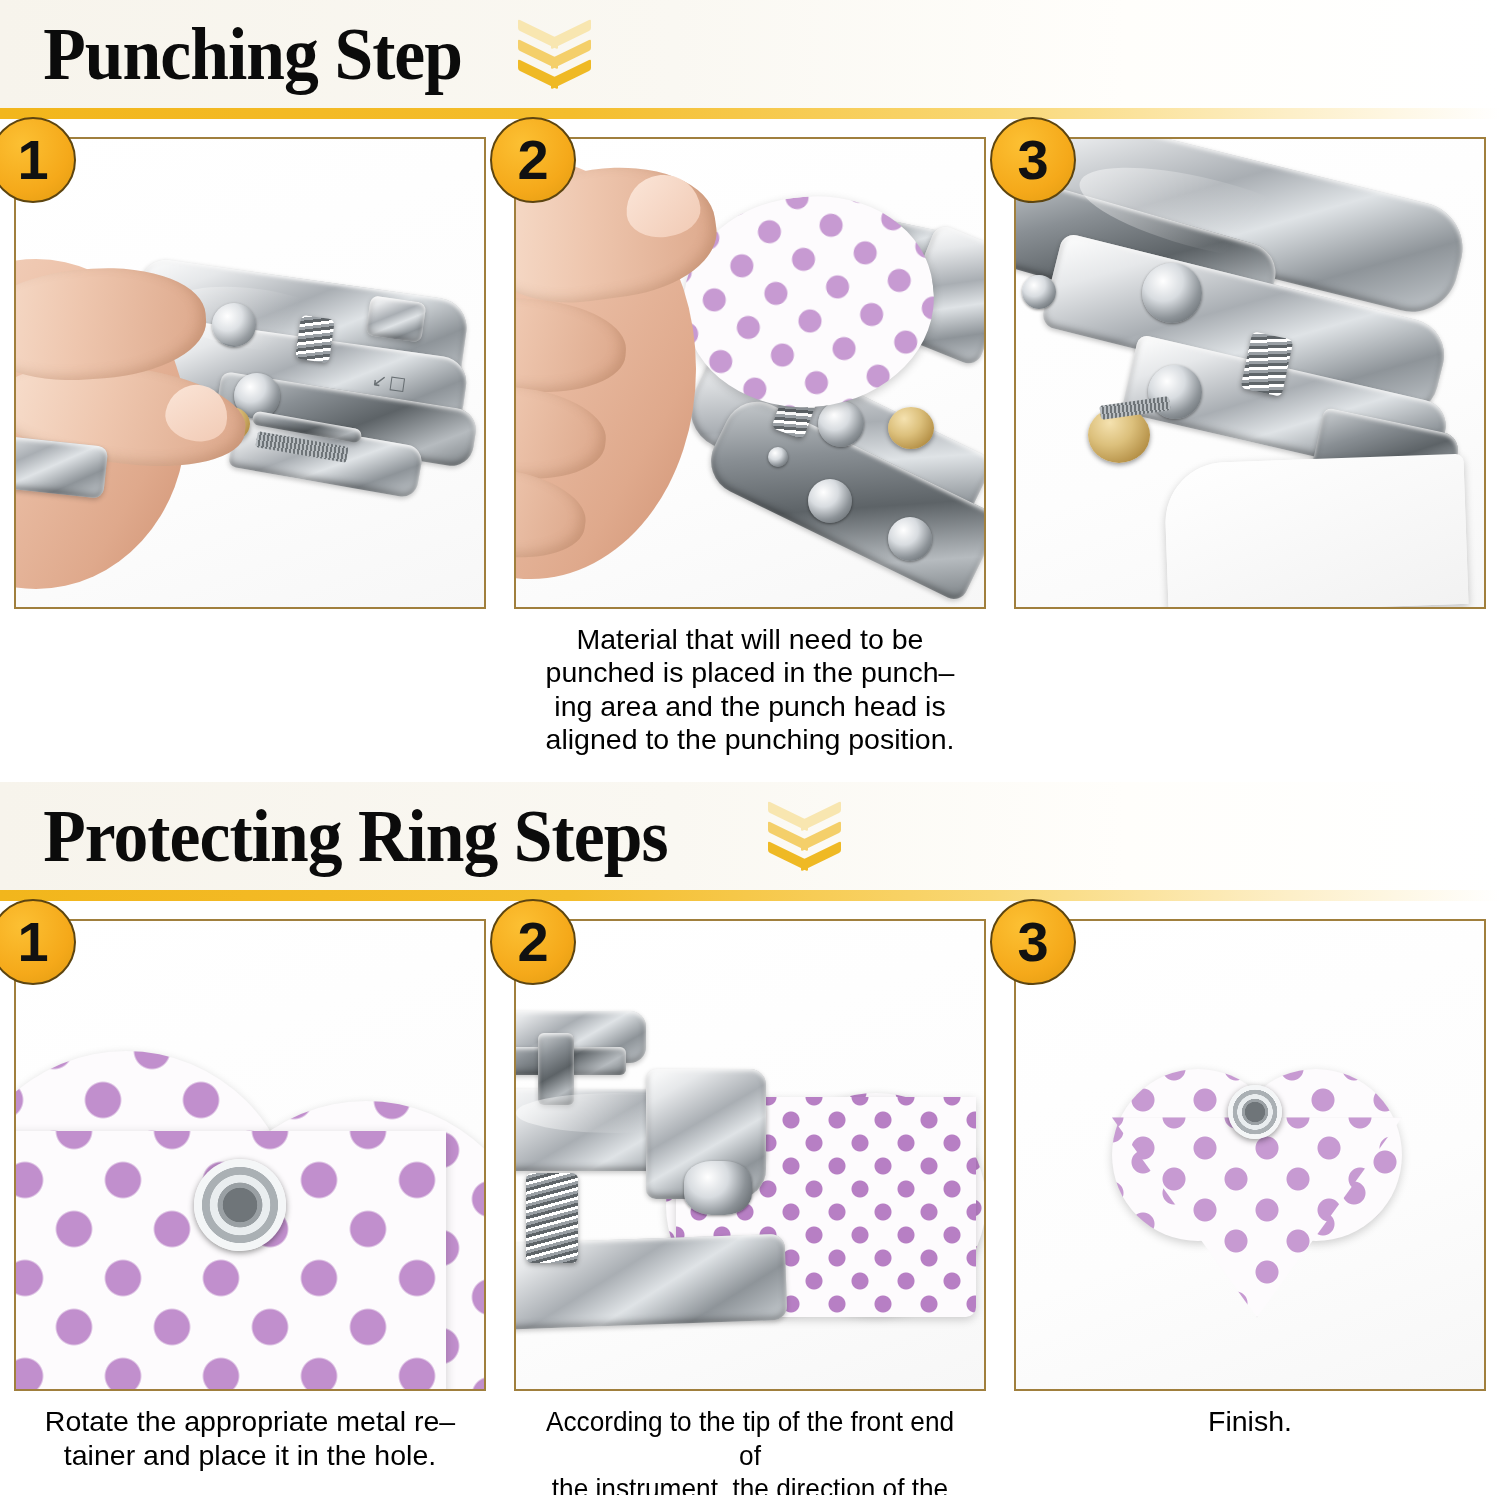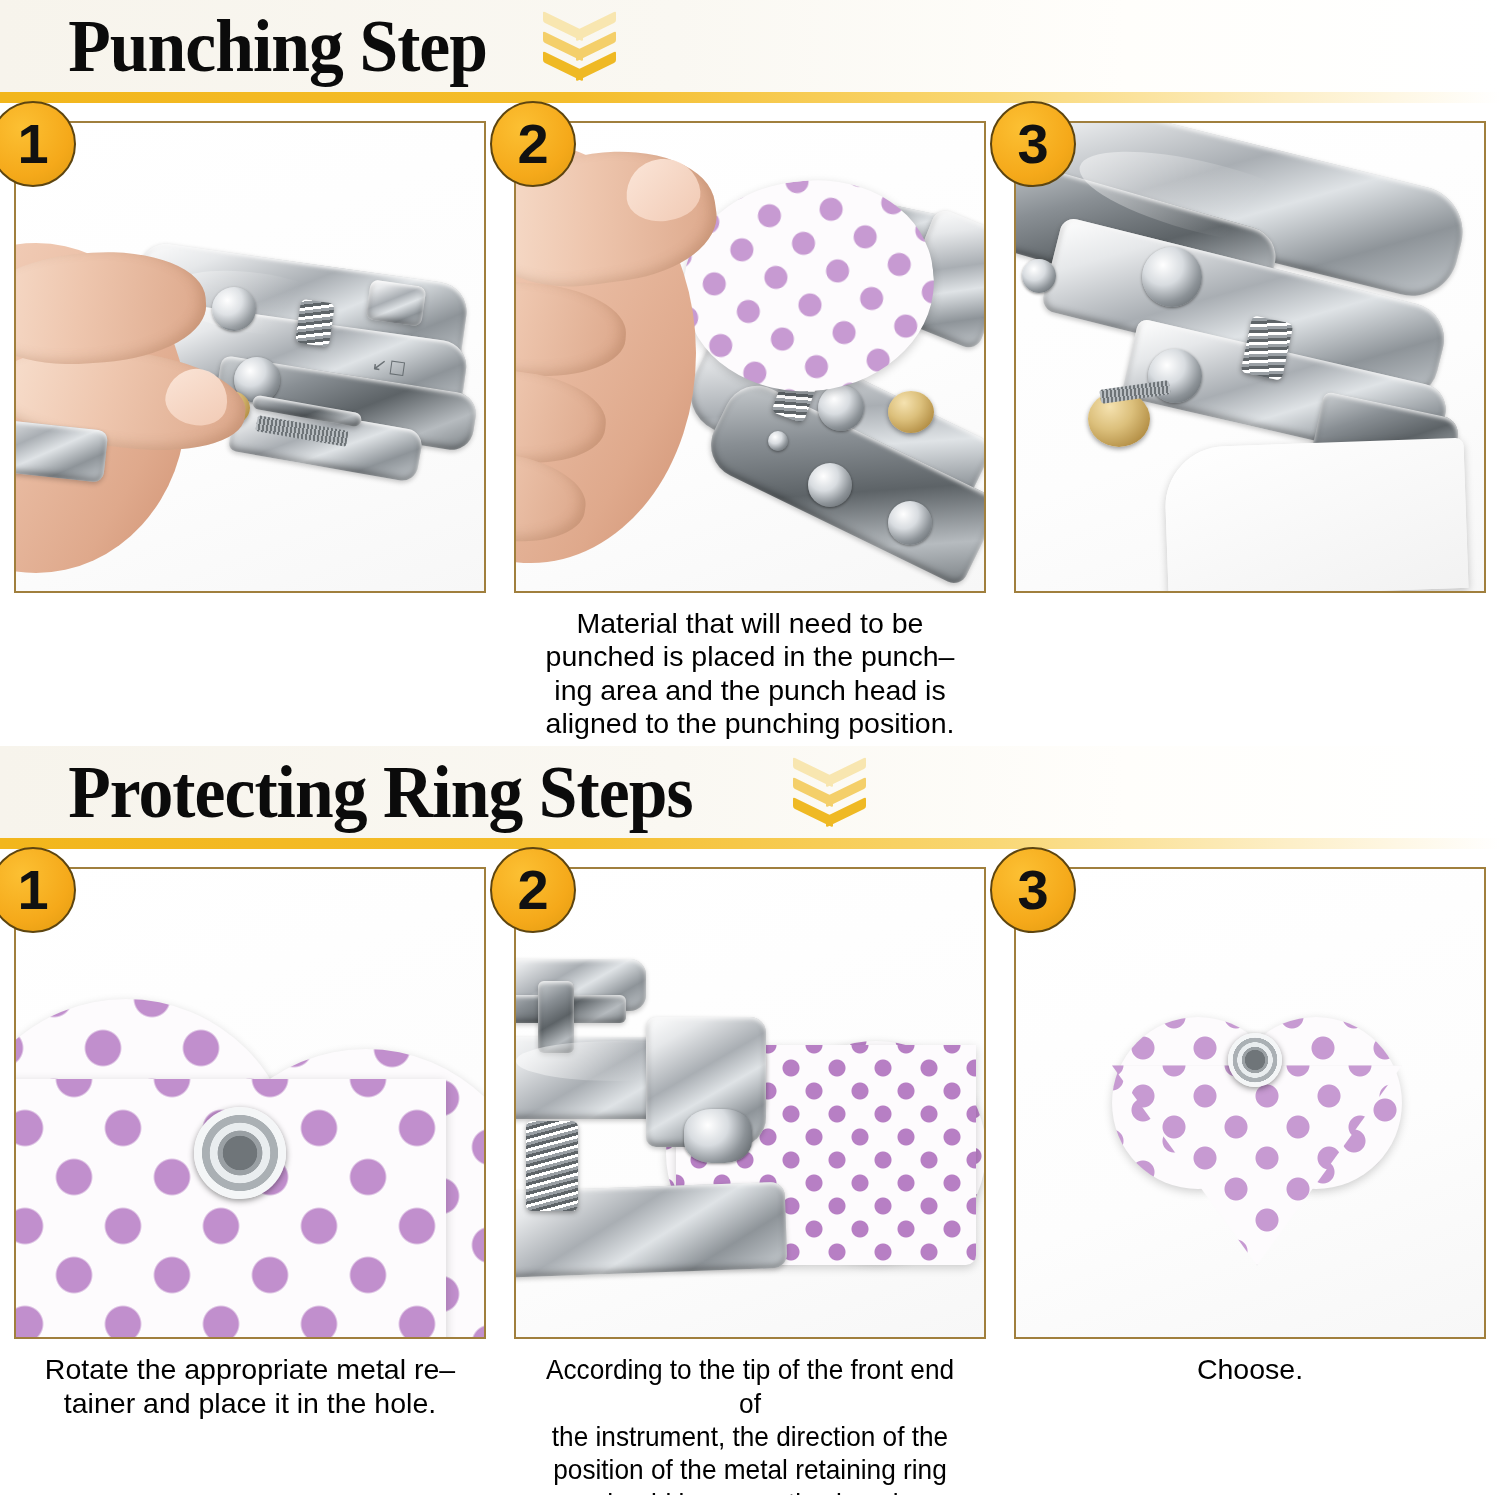--- a/index.html
+++ b/index.html
@@ -7,23 +7,23 @@
   body{
     font-family:"Liberation Sans", sans-serif;
     background:#fff;
     overflow:hidden;
   }
   .page{ position:relative; width:1500px; height:1495px; background:#fff; }
 
   
   .banner{
     position:relative;
-    height:92px;
+    height:108px;
     background:linear-gradient(to right,#f7f4ec 0%,#faf8f2 45%,#fffefb 75%,#ffffff 100%);
-    display:flex; align-items:center;padding-left:25px;
+    display:flex; align-items:center;
   }
   .banner-title{
     font-family:"Liberation Serif", serif;
     font-weight:bold;
     font-size:74px;
     line-height:1;
     letter-spacing:-1px;
     color:#0b0b0b;
     padding-left:46px;
     transform:scaleX(0.94);
@@ -298,21 +298,21 @@
           <div class="icon-mark" style="left:288px;top:318px;transform:rotate(12deg);font-size:22px;">↙□</div>
           <div class="plainwhite" style="left:150px;top:320px;width:300px;height:150px;border-radius:60px 8px 0 0;transform:rotate(-2deg);"></div>
           <div class="glare" style="left:60px;top:40px;width:260px;height:70px;transform:rotate(14deg);opacity:.6;"></div>
         </div>
         <div class="badge">3</div>
       </div>
     </div>
 
   </div>
 
-  <div class="banner" style="margin-top:6px;gap:32px;">
+  <div class="banner" style="margin-top:26px;gap:32px;">
     <div class="banner-title">Protecting Ring Steps</div>
     <div class="chev">
       <i class="c1"></i>
         <i class="c2"></i>
         <i class="c3"></i>
     </div>
   </div>
   <div class="gold-bar"></div>
 
   <div class="row">
@@ -364,18 +364,18 @@
       <div class="panel">
         <div class="photo">
           <div class="bgwhite"></div>
           <div class="felt fine" style="left:96px;top:148px;width:172px;height:172px;border-radius:50%;"></div>
           <div class="felt fine" style="left:214px;top:148px;width:172px;height:172px;border-radius:50%;"></div>
           <div class="felt fine" style="left:96px;top:196px;width:290px;height:200px;border-radius:0 0 12px 0;clip-path:polygon(0 0,100% 0,50% 100%);"></div>
           <div class="eyelet" style="left:212px;top:164px;width:54px;height:54px;"></div>
         </div>
         <div class="badge">3</div>
       </div>
-      <div class="caption">Choose.</div>
+      <div class="caption">Finish.</div>
     </div>
 
   </div>
 
 </div>
 
 </body></html>

